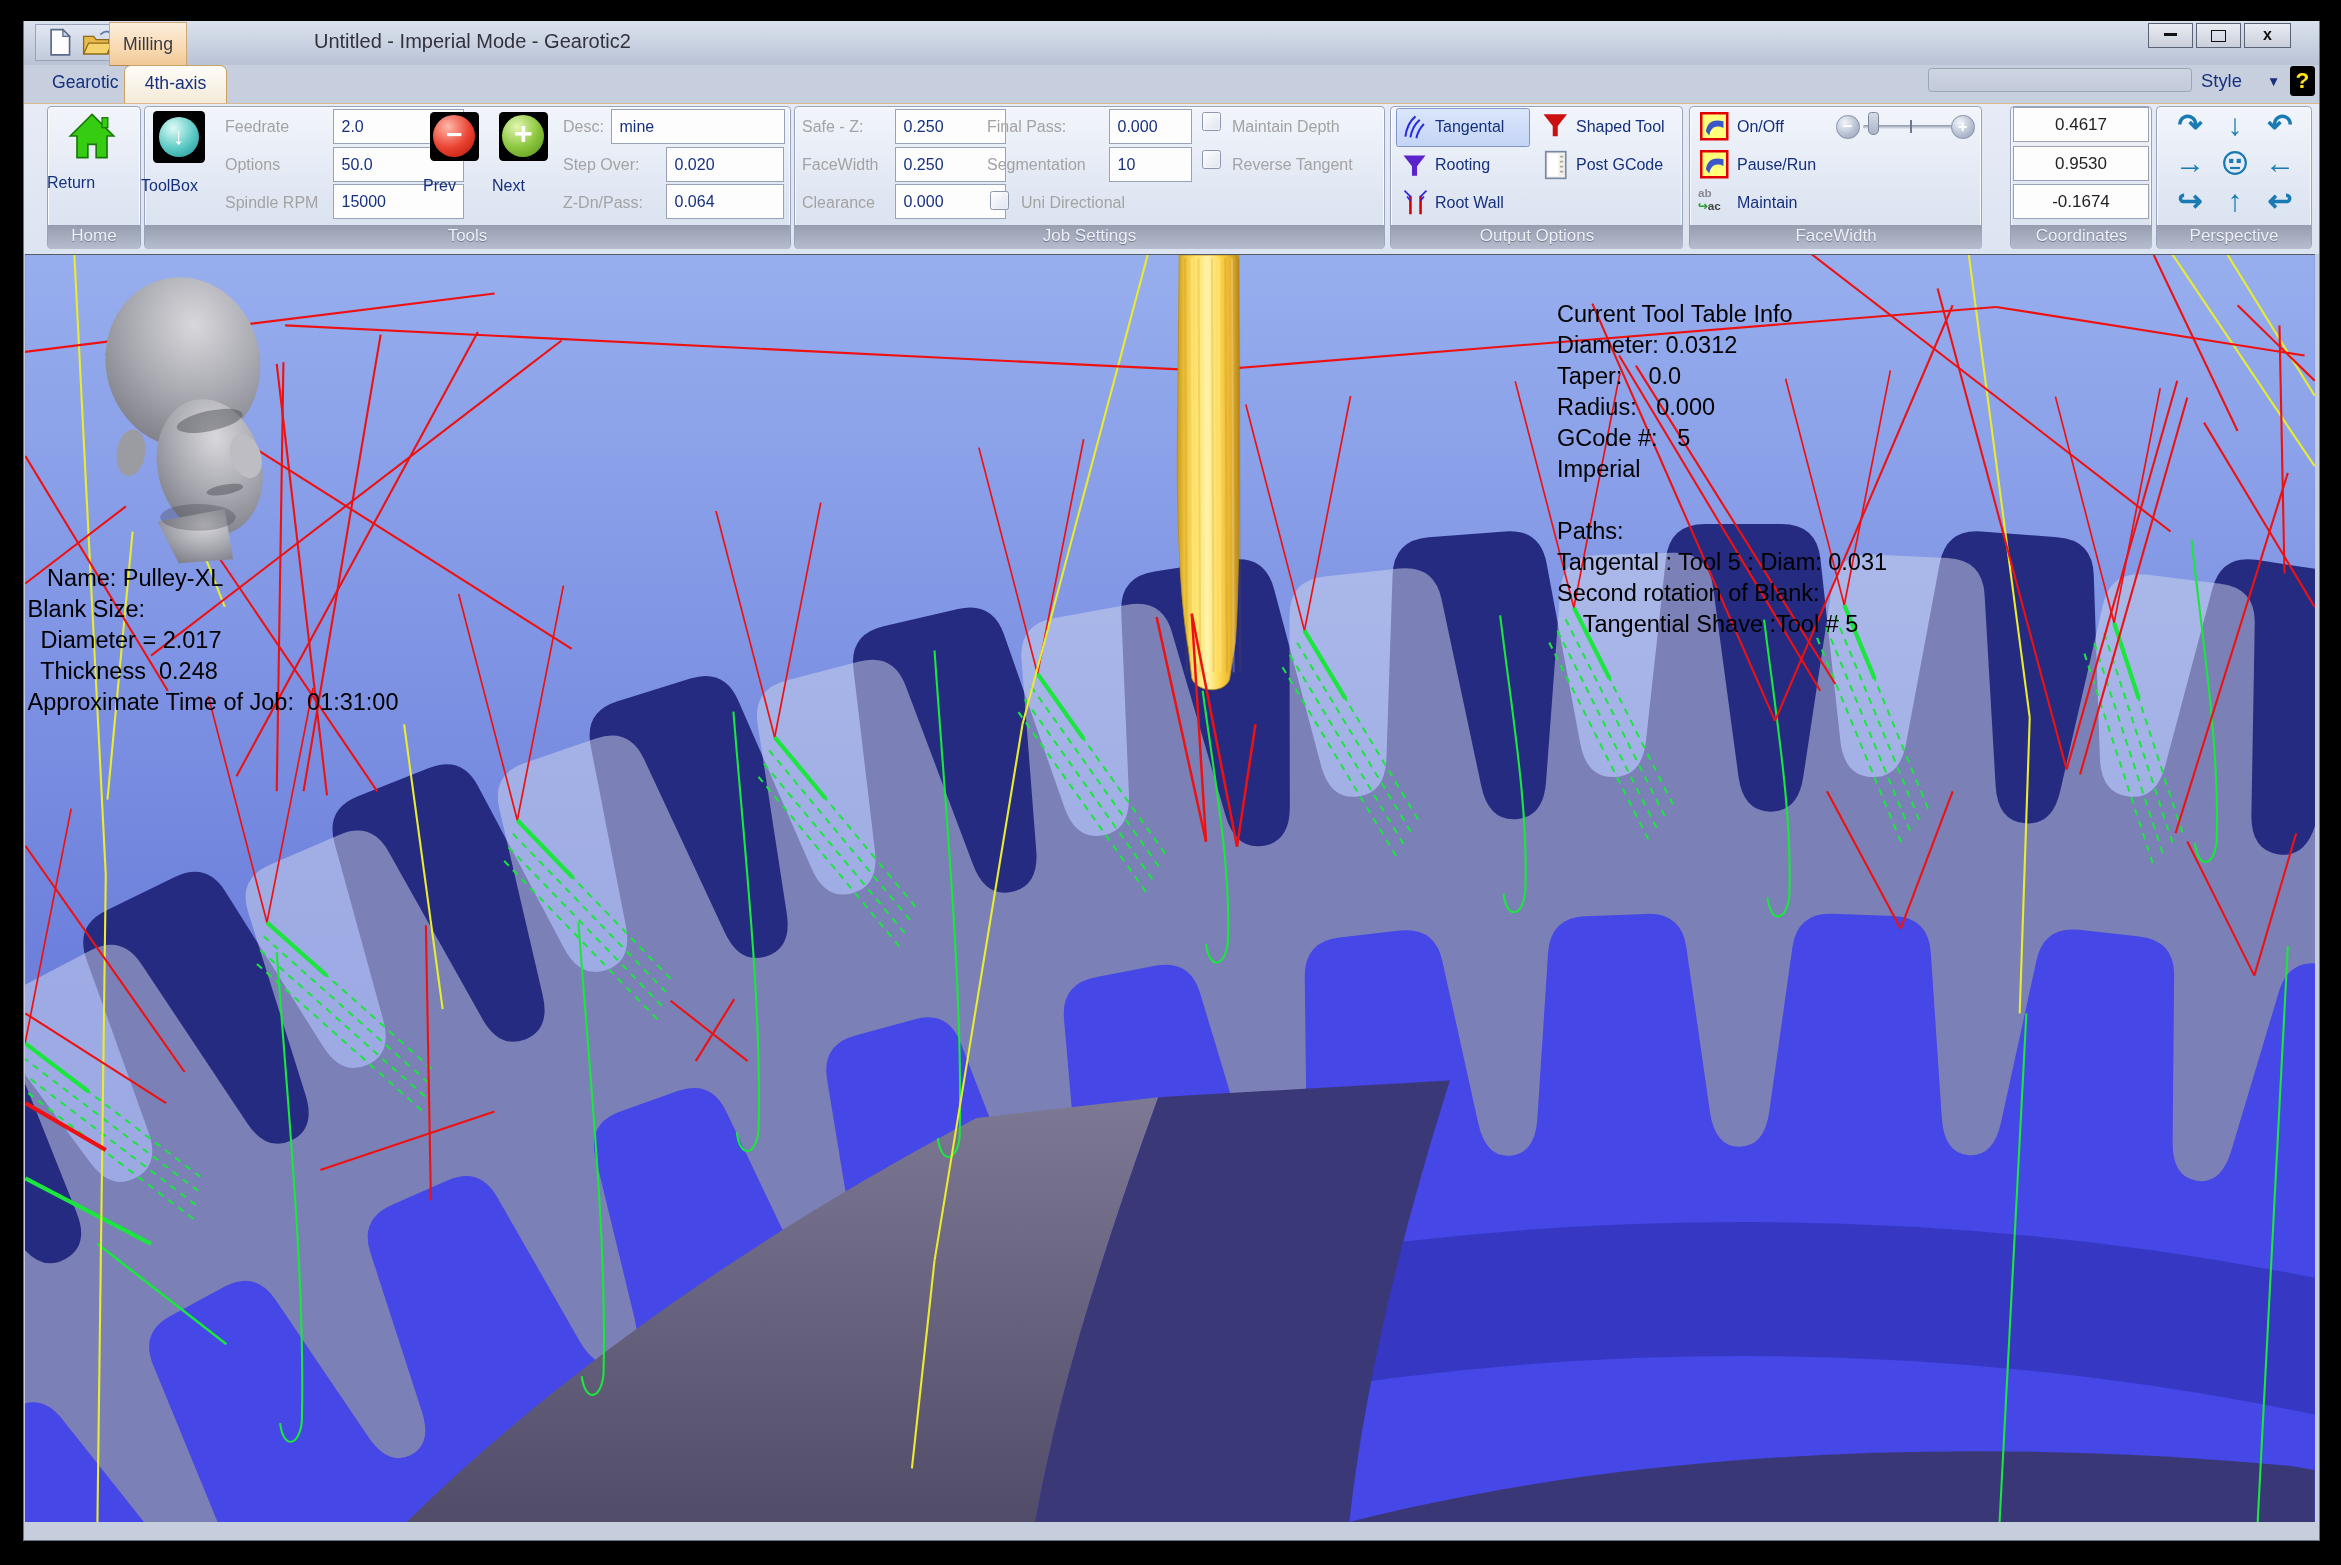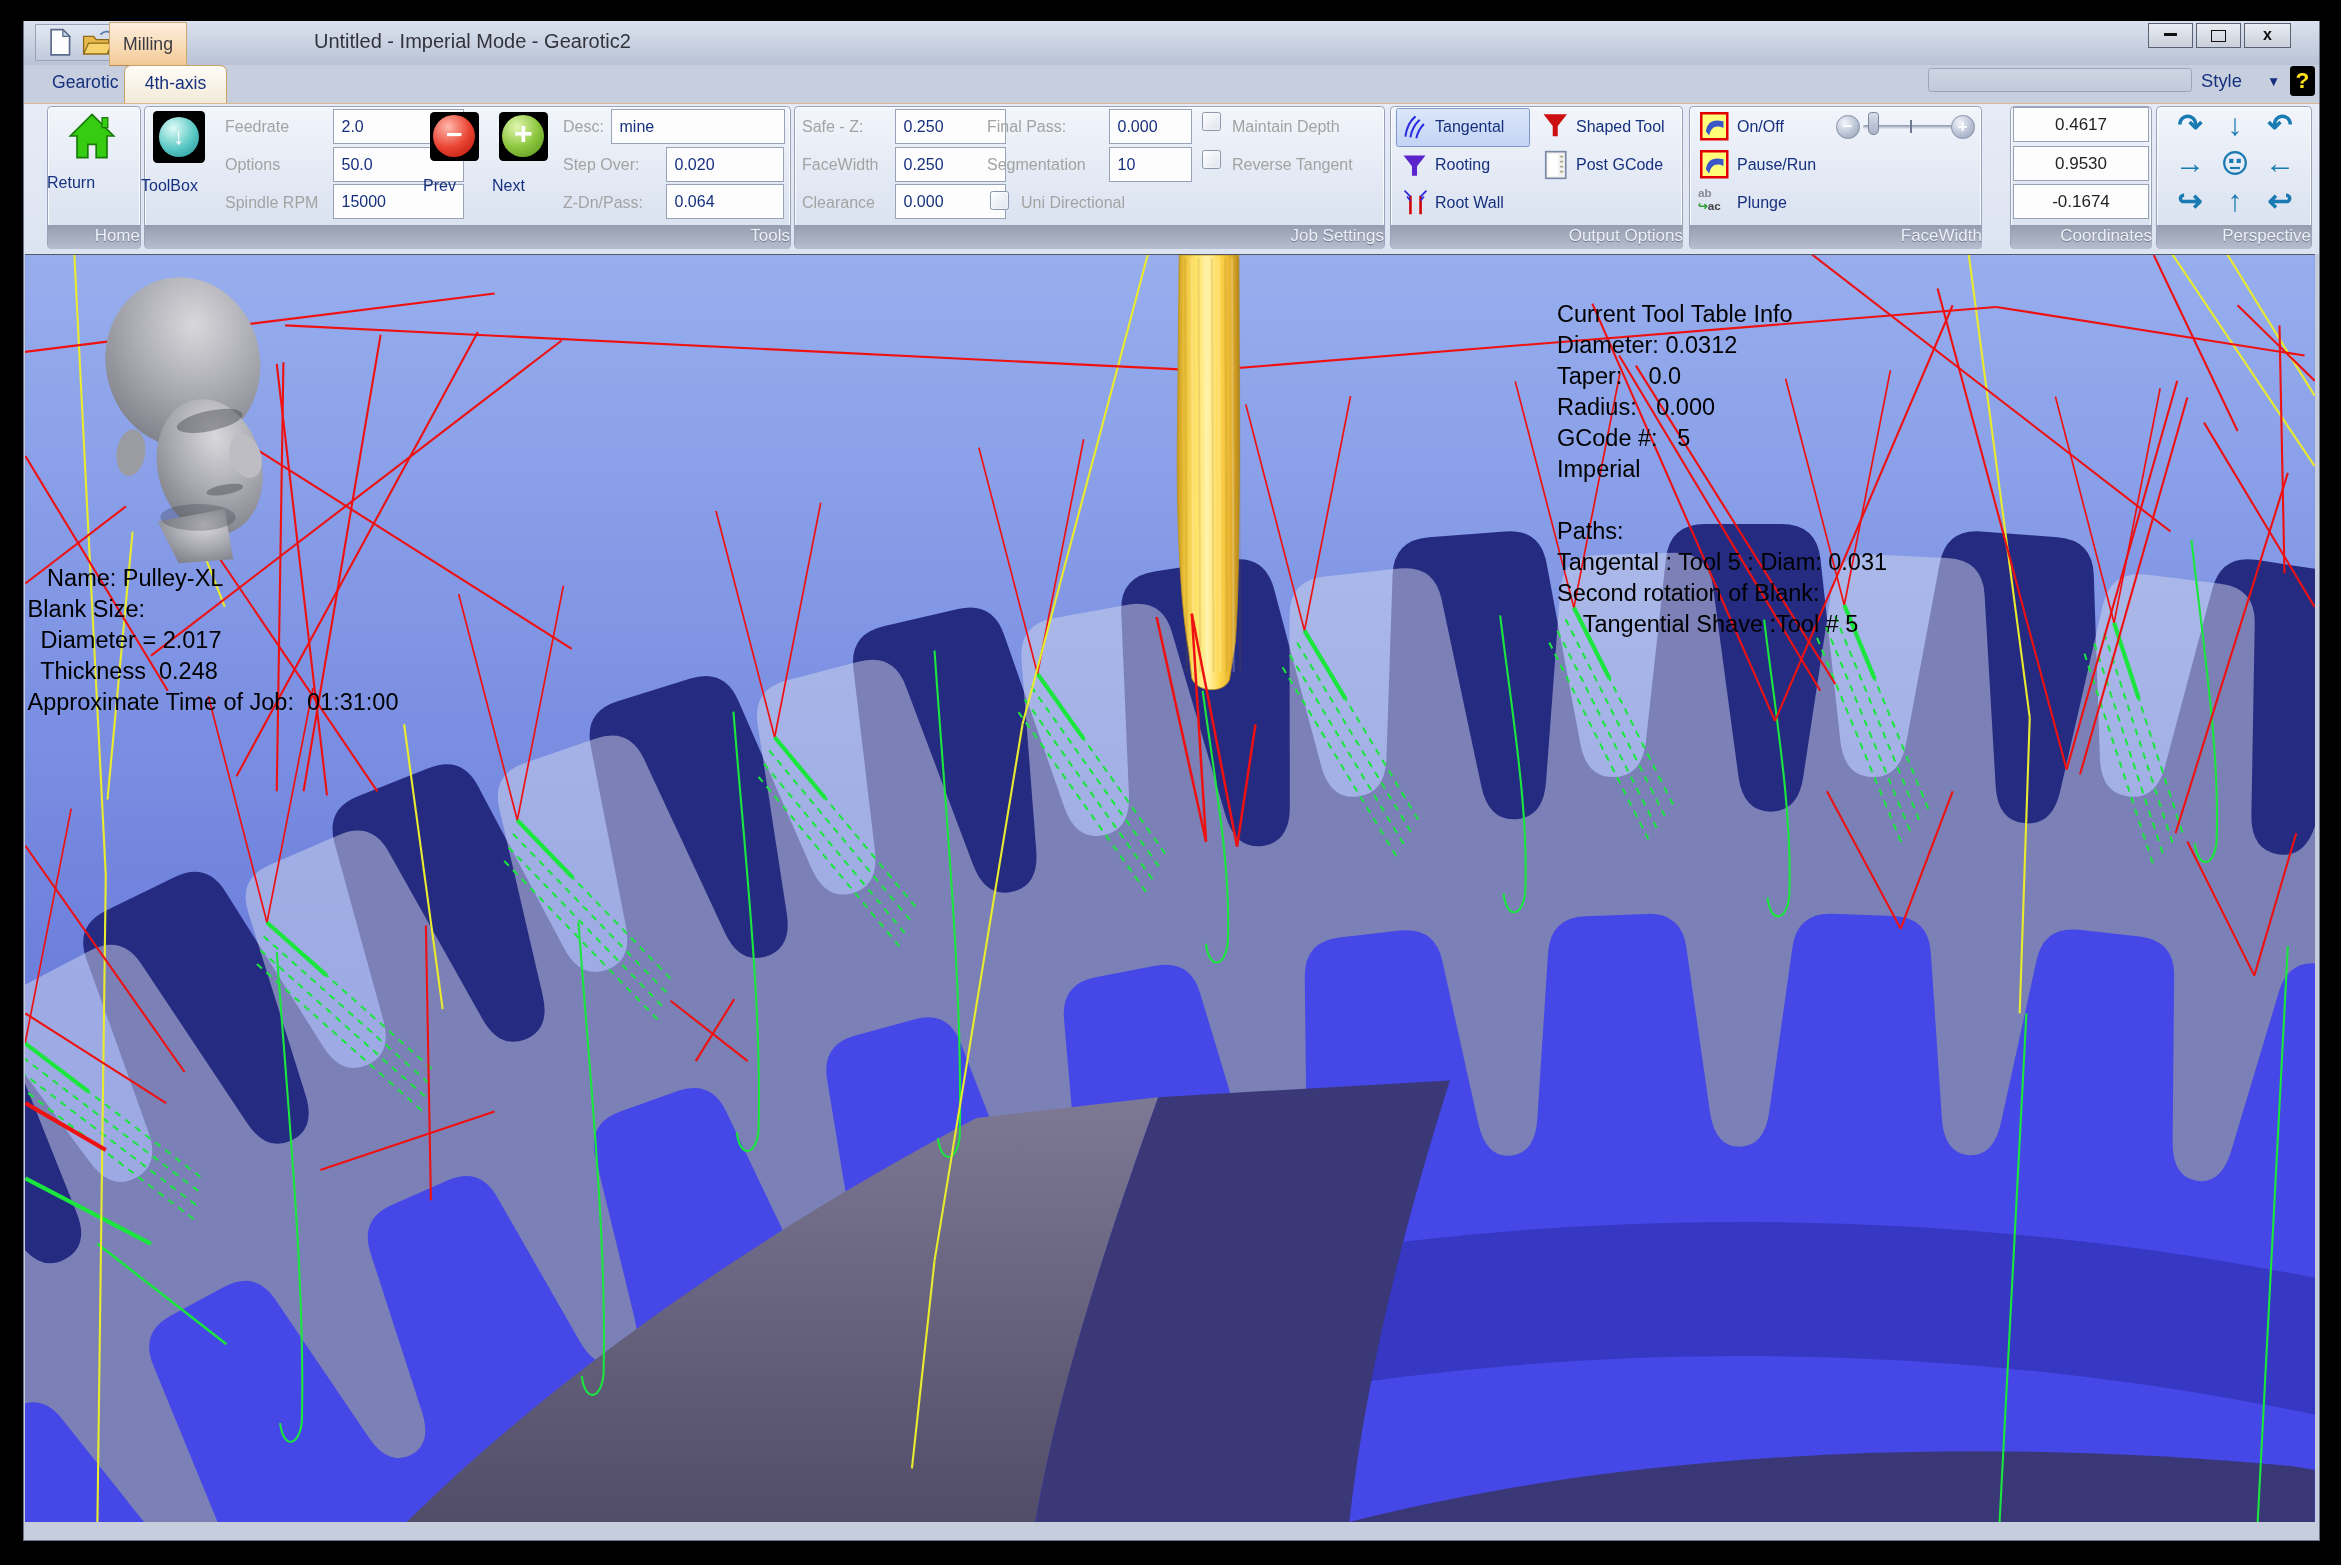--- a/index.html
+++ b/index.html
@@ -16,21 +16,21 @@
   .maxglyph{display:inline-block;width:12.6px;height:10px;border:1.7px solid #111;margin-top:6.7px;}
   .minglyph{display:inline-block;width:13.4px;height:3.4px;background:#111;margin-bottom:3.4px;}
   .ribtab{position:absolute;top:72px;font-size:17.6px;color:#16307e;}
   .tabactive{position:absolute;left:124px;top:65px;width:103px;height:38px;background:linear-gradient(#fffdf8,#f3ead8);border:1.7px solid #c9a26a;border-bottom:0;border-radius:6.7px 6.7px 0 0;box-sizing:border-box;text-align:center;line-height:34px;font-size:17.6px;color:#16307e;}
   .blankbar{position:absolute;left:1928px;top:68px;width:262px;height:22px;background:linear-gradient(#cdd4e2,#c2cada);border:0.8px solid #9ba5ba;border-radius:3.4px;}
   .stylelbl{position:absolute;left:2201px;top:70px;font-size:18.4px;color:#16307e;}
   .caret{position:absolute;left:2267px;top:74px;font-size:13.4px;color:#16307e;}
   .helpbtn{position:absolute;left:2290px;top:66px;width:25px;height:30px;background:#000;border-radius:3.4px;color:#ffe31a;font-size:22.6px;font-weight:bold;text-align:center;line-height:30px;}
   .ribbon{position:absolute;left:23.5px;top:103px;width:2295px;height:151px;background:linear-gradient(#e6ebf6,#dde4f1);border-top:1.7px solid #dcb88e;box-sizing:border-box;}
   .grp{position:absolute;top:106px;height:143px;border:0.8px solid #98a2ba;border-radius:4.2px;background:linear-gradient(#f2f5fb,#e0e7f3 62%,#d8e0ee);box-shadow:inset 0 0 0 0.8px #fff;box-sizing:border-box;}
-  .grp-label{position:absolute;left:0.8px;right:0.8px;bottom:0.8px;height:24px;border-radius:0 0 3.4px 3.4px;background:linear-gradient(#959dae,#b6bdce);color:#eef1f8;text-align:right;font-size:17px;line-height:22px;text-shadow:0 0.8px 0.8px #6b7488;}
+  .grp-label{position:absolute;left:0.8px;right:0.8px;bottom:0.8px;height:24px;border-radius:0 0 3.4px 3.4px;background:linear-gradient(#959dae,#b6bdce);color:#eef1f8;text-align:center;font-size:17px;line-height:22px;text-shadow:0 0.8px 0.8px #6b7488;}
   .lbl{position:absolute;font-size:16px;color:#a3a3a3;white-space:nowrap;}
   .inp{position:absolute;background:#fdfdfe;border:0.8px solid #99a3b8;box-sizing:border-box;height:35px;font-size:16px;color:#16307e;line-height:34px;padding-left:7.5px;}
   .chk{position:absolute;width:19px;height:19px;background:linear-gradient(135deg,#ffffff,#dde3ee);border:0.8px solid #8d97ae;border-radius:2.5px;box-shadow:inset 0 0 2.5px #fff;box-sizing:border-box;}
   .blackbtn{position:absolute;background:#000;border-radius:4.2px;}
   .ball{position:absolute;border-radius:50%;color:#fff;text-align:center;font-weight:bold;}
   .ball.red{background:radial-gradient(circle at 36% 28%,#ffb9ac,#ea4433 52%,#b41404);}
   .ball.green{background:radial-gradient(circle at 36% 28%,#e2f7b2,#8cc63e 52%,#55901a);}
   .ball.teal{background:radial-gradient(circle at 36% 28%,#dffbf7,#5ac8c4 55%,#1e8f92);}
   .btnlbl{position:absolute;font-size:16px;color:#16307e;text-align:left;}
   .selopt{position:absolute;background:linear-gradient(#dbe6fa,#c3d4f4);border:0.8px solid #7f97c8;border-radius:2.5px;}
@@ -173,21 +173,21 @@
 <div class="optlbl" style="left:1737px;top:118px">On/Off</div>
 <svg class="abs" style="left:1700px;top:150px" width="28.5" height="28.5" viewBox="0 0 34 34">
   <rect x="1.5" y="1.5" width="31" height="31" fill="#ffff7a" stroke="#e00000" stroke-width="3"></rect>
   <path d="M7 23 C9 12 15 8 28 11 L28 19 C19 15 13 18 11 28 Z" fill="#3a56c8"></path>
 </svg>
 <div class="optlbl" style="left:1737px;top:156px">Pause/Run</div>
 <div class="rev" style="left:1698px;top:187px">
   <span class="r1">ab</span>
     <span class="r2"><span class="ga">↪</span>ac</span>
 </div>
-<div class="optlbl" style="left:1737px;top:194px">Plunge</div>
+<div class="optlbl" style="left:1737px;top:194px">Maintain</div>
 <div class="sball" style="left:1836px;top:115px">−</div>
 <div class="track" style="left:1863px;top:125px;width:89px"></div>
 <div class="abs" style="left:1910px;top:120px;width:1.7px;height:13.4px;background:#6e7890"></div>
 <div class="shandle" style="left:1868px;top:112px"></div>
 <div class="sball" style="left:1951px;top:115px">+</div>
 <div class="grp-label" style="left:1690px;width:292px;top:225px;bottom:auto">FaceWidth</div>
 
 <div class="grp" style="left:2010px;width:142px"></div>
 <div class="coordbox" style="left:2013px;top:107px">0.4617</div>
 <div class="coordbox" style="left:2013px;top:146px">0.9530</div>

